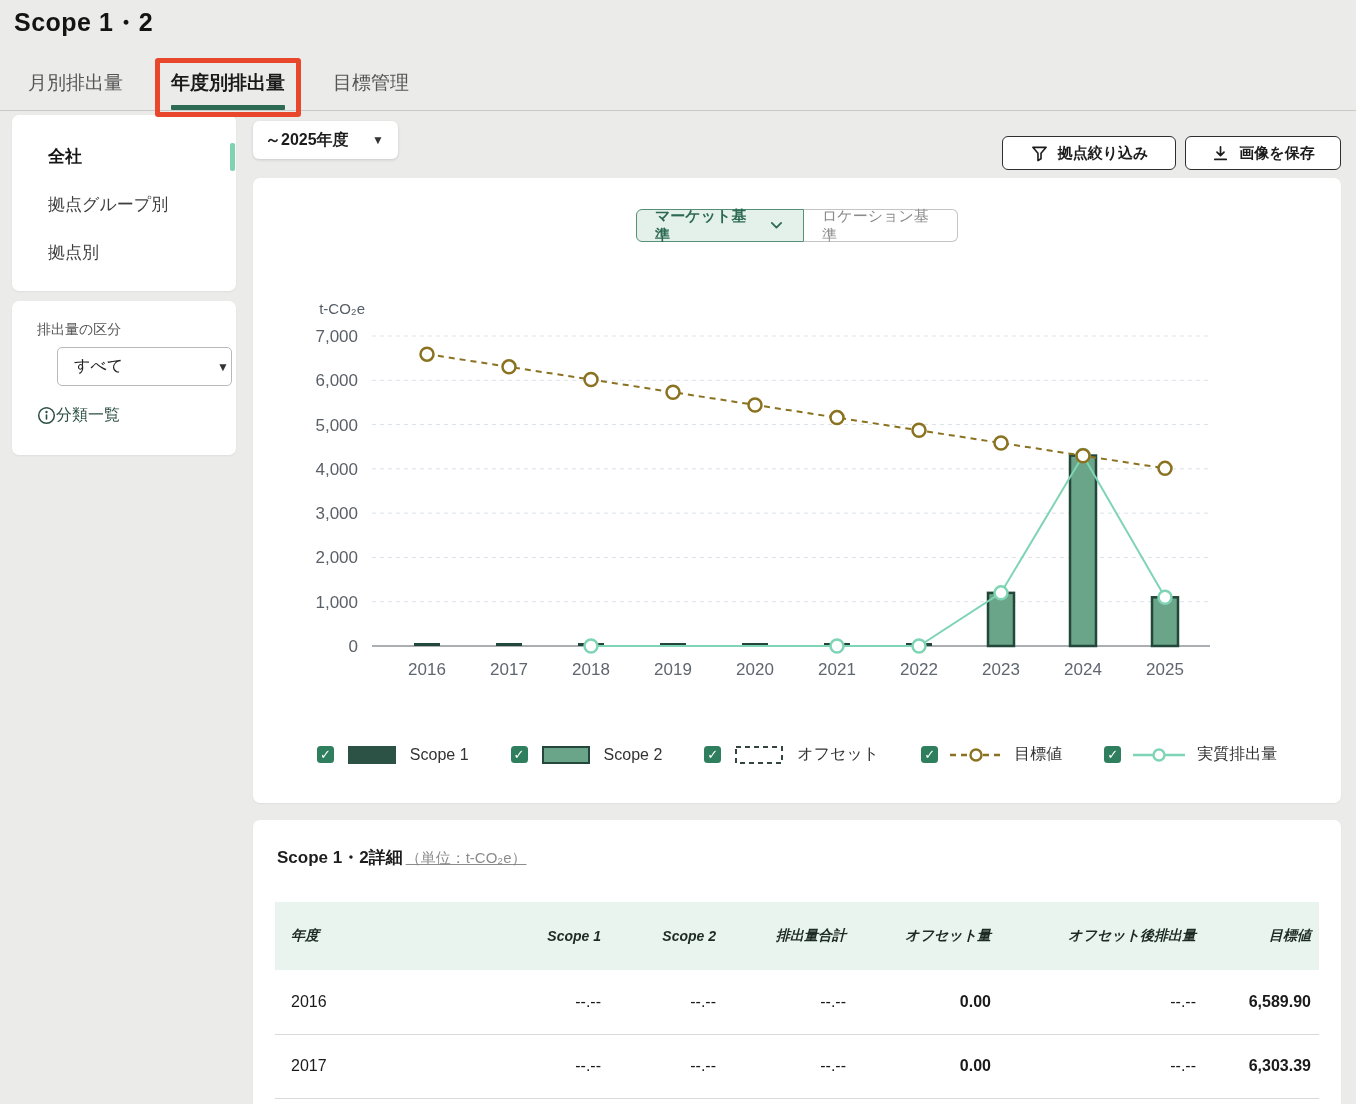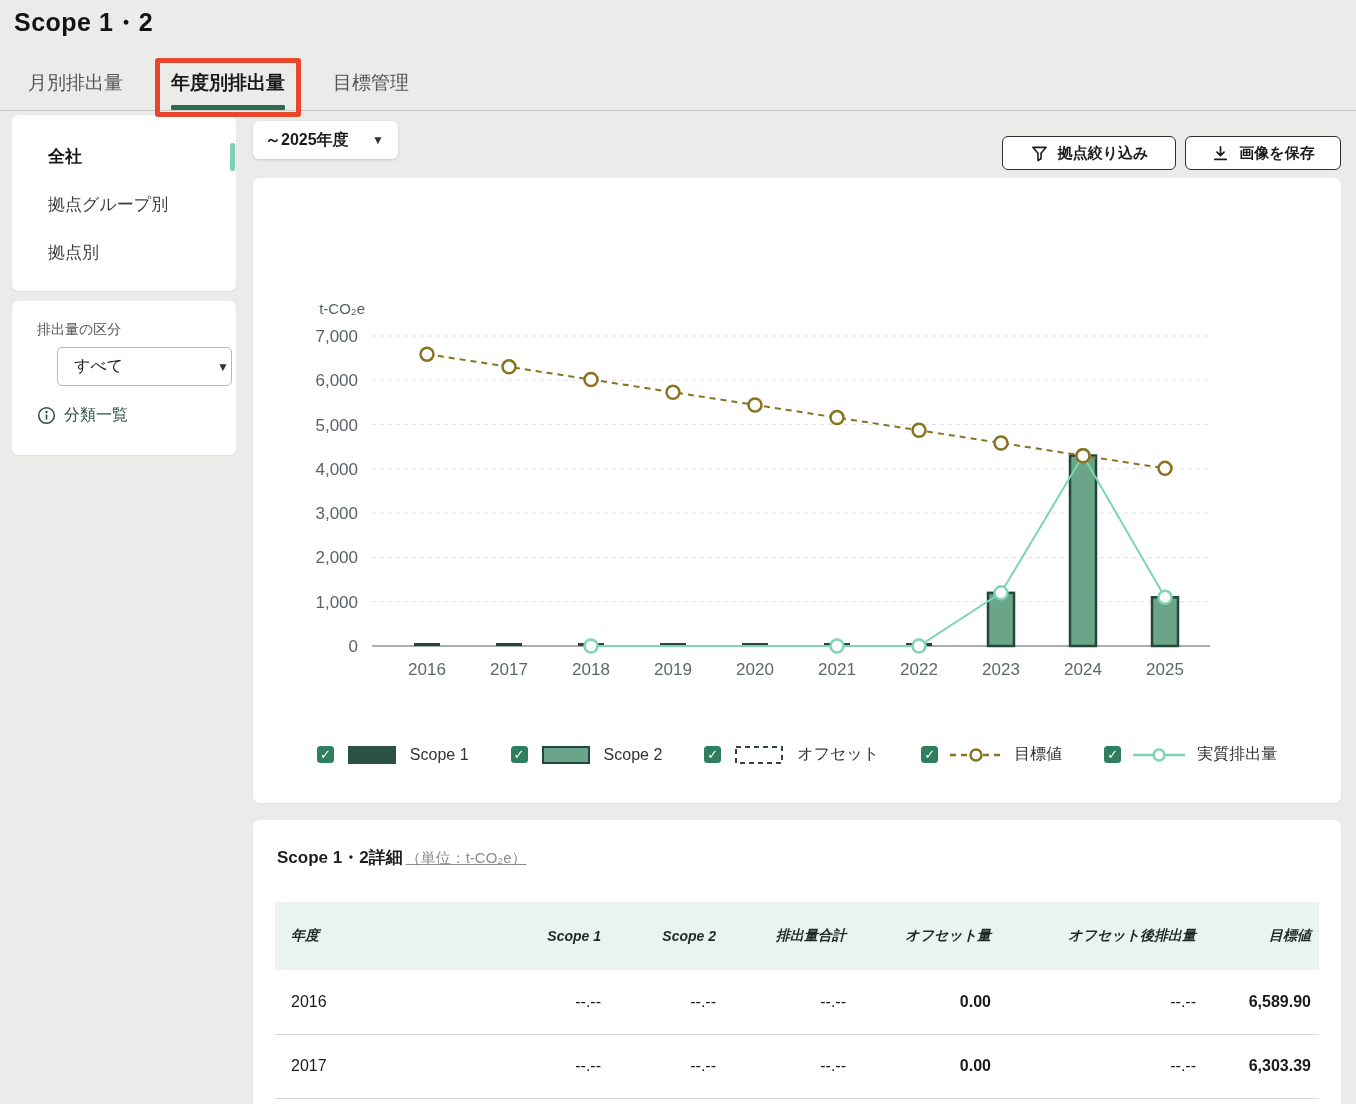--- a/index.html
+++ b/index.html
@@ -25,21 +25,21 @@
   .side-card-1{ left:12px; top:115px; width:224px; height:176px;}
   .side-item{ position:absolute; left:36px; height:28px; line-height:28px; font-size:17px; color:#3d3d3d; cursor:pointer; width:160px;}
   .side-item.active{ font-weight:bold; color:#141414;}
   .side-indicator{ position:absolute; right:-27px; top:0; width:5px; height:28px; background:#7fd3b2; border-radius:2px;}
 
   .side-card-2{ left:12px; top:301px; width:224px; height:154px;}
   .side-label{ position:absolute; left:25px; top:20px; font-size:14px; color:#555;}
   .side-select{ position:absolute; left:25px; top:46px; width:175px; height:39px; border:1px solid #b9b9b9; border-radius:5px; background:#fff; display:flex; align-items:center; padding:0 2px 0 16px; cursor:pointer;margin-left:20px;}
   .side-select .val{ font-size:16px; color:#222; flex:1;}
   .caret{ font-size:12px; color:#333; }
-  .side-link{ position:absolute; left:25px; top:104px; display:flex; align-items:center; gap:8px; color:#2c5144; font-size:16px; cursor:pointer;}
+  .side-link{ position:absolute; left:25px; top:104px; display:flex; align-items:center; color:#2c5144; font-size:16px; cursor:pointer;}
 
   
   .year-select{ position:absolute; left:253px; top:121px; width:145px; height:38px; background:#fff; border-radius:6px; box-shadow:0 1px 3px rgba(0,0,0,.14); display:flex; align-items:center; padding:0 14px 0 12px; cursor:pointer;}
   .year-select .val{ flex:1; font-size:16px; font-weight:600; color:#1c1c1c;}
   .btn{ position:absolute; top:123px; height:34px; background:#fff; border:1.5px solid #2e2e2e; border-radius:6px; display:flex; align-items:center; justify-content:center; gap:9px; font-size:15px; font-weight:bold; color:#1c1c1c; cursor:pointer;margin-top:13px;}
   .btn-filter{ left:1002px; width:174px;}
   .btn-save{ left:1185px; width:156px;}
   .btn svg{ display:block; }
 
   
@@ -136,20 +136,31 @@
 
 <div class="btn btn-save">
   <svg width="19" height="19" viewBox="0 0 20 20">
     <path d="M10 3v9M6.3 8.6L10 12.2l3.7-3.6" fill="none" stroke="#1c1c1c" stroke-width="1.8" stroke-linecap="round" stroke-linejoin="round"></path>
     <path d="M4 16.2h12" fill="none" stroke="#1c1c1c" stroke-width="1.8" stroke-linecap="round"></path>
   </svg>
   <span>画像を保存</span>
 </div>
 
 <div class="card chart-card">
+  <div class="toggle">
+    <div class="seg active">
+      <span>マーケット基準</span>
+      <svg width="17" height="17" viewBox="0 0 20 20">
+        <path d="M4.5 7l5.5 5.5L15.5 7" fill="none" stroke="#2c6a52" stroke-width="2.1" stroke-linecap="round" stroke-linejoin="round"></path>
+      </svg>
+    </div>
+    <div class="seg inactive">
+      <span>ロケーション基準</span>
+    </div>
+  </div>
 
   <svg id="chart-svg" width="1088" height="430" viewBox="0 0 1088 430">
       <text x="112" y="36" text-anchor="end" class="axis-unit">t-CO₂e</text>
       <text x="105" y="374" text-anchor="end" class="axis-tick">0</text>
       <line x1="119" y1="323.7142857142857" x2="957" y2="323.7142857142857" class="gridline" stroke-dasharray="4 4"></line>
       <text x="105" y="329.7142857142857" text-anchor="end" class="axis-tick">1,000</text>
       <line x1="119" y1="279.42857142857144" x2="957" y2="279.42857142857144" class="gridline" stroke-dasharray="4 4"></line>
       <text x="105" y="285.42857142857144" text-anchor="end" class="axis-tick">2,000</text>
       <line x1="119" y1="235.14285714285714" x2="957" y2="235.14285714285714" class="gridline" stroke-dasharray="4 4"></line>
       <text x="105" y="241.14285714285714" text-anchor="end" class="axis-tick">3,000</text>

